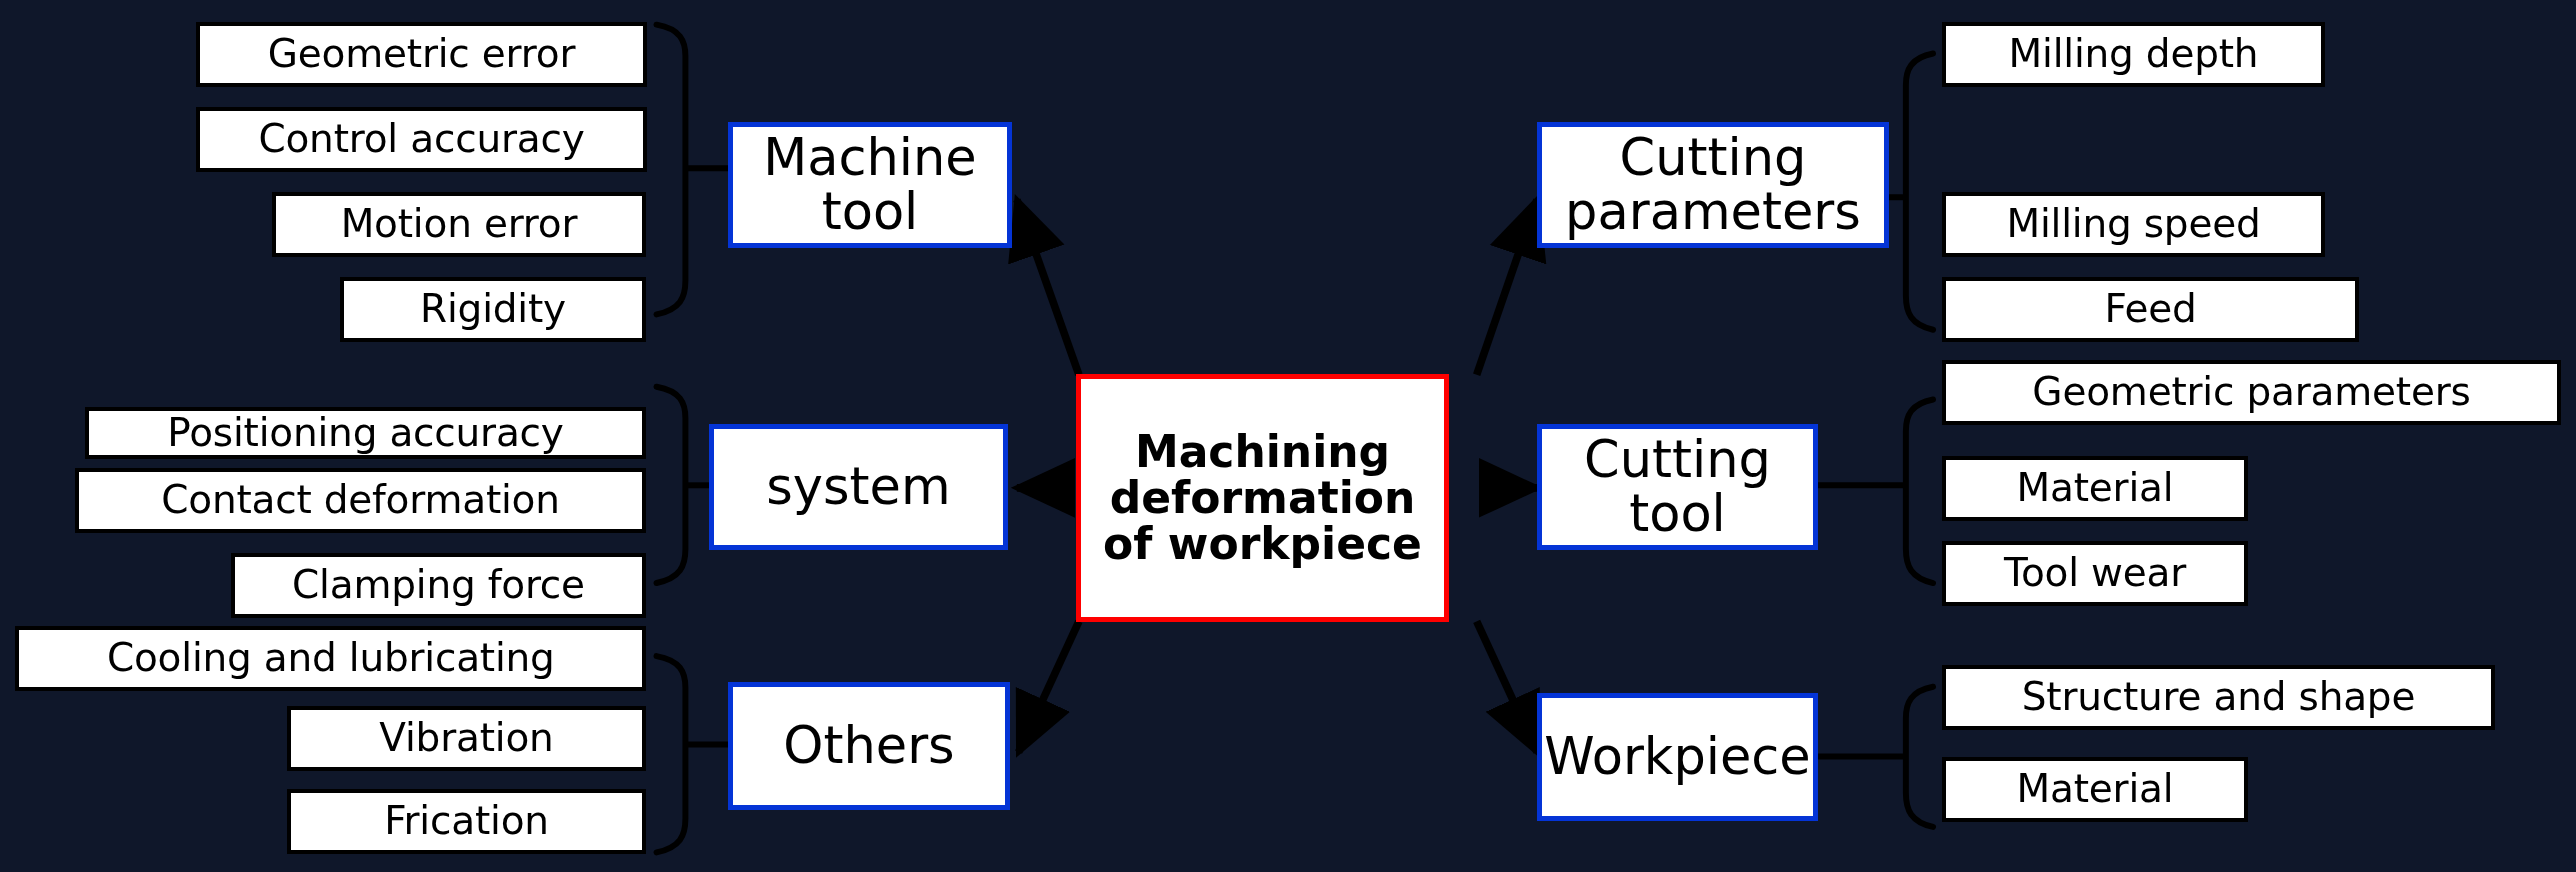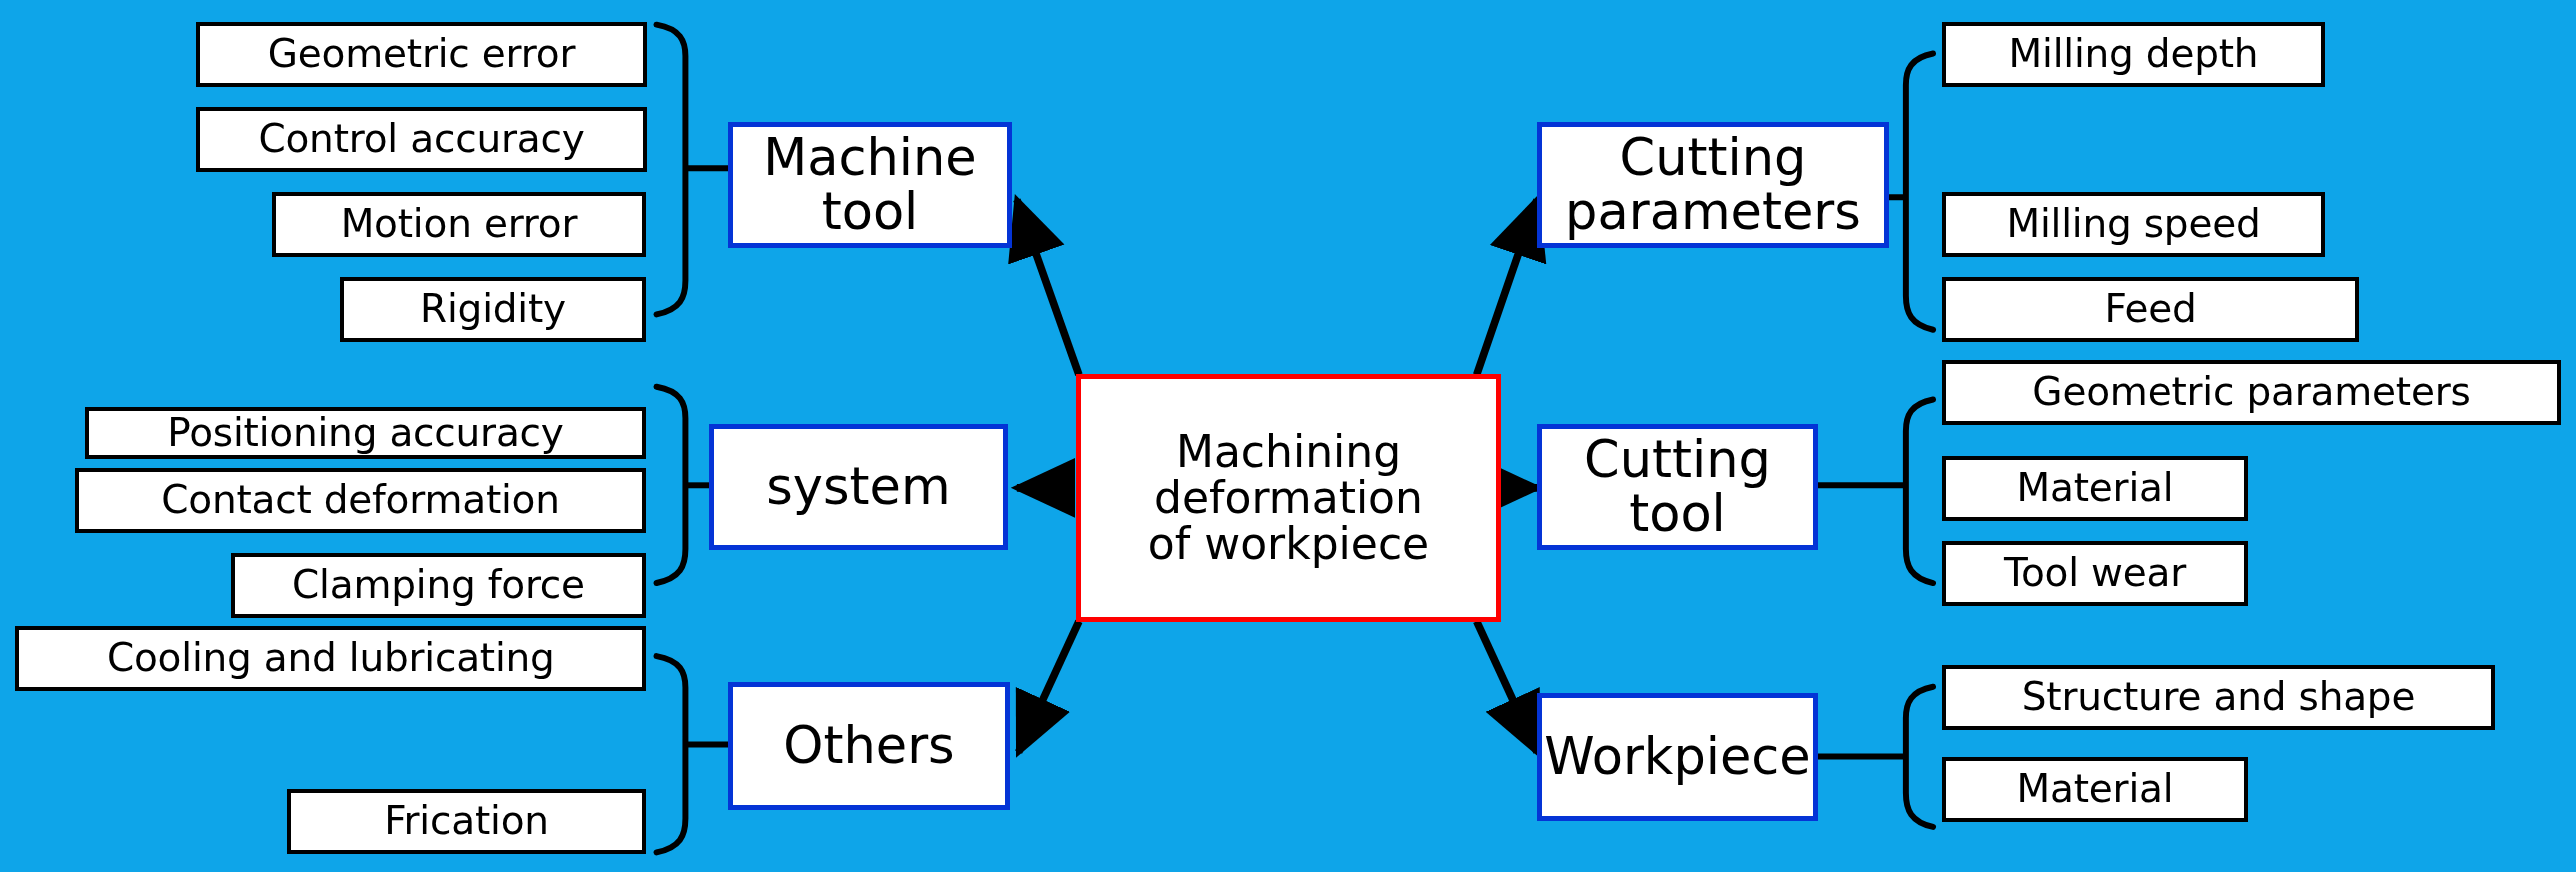--- a/index.html
+++ b/index.html
@@ -1,18 +1,18 @@
 <!DOCTYPE html>
 <html style="font-size:13.6px"><head>
 <meta charset="utf-8">
 <style>
   html,body{margin:0;padding:0;background:#ffffff;}
   body{width:2576px;height:872px;overflow:hidden;
        font-family:"DejaVu Sans","Liberation Sans",sans-serif;}
-  #stage{position:relative;width:2576px;height:872px;background:#0ea5e9;}
+  #stage{position:relative;width:2576px;height:872px;background:#0f172a;}
   svg#wires{position:absolute;left:0;top:0;width:2576px;height:872px;pointer-events:none;}
   .node{position:absolute;box-sizing:border-box;display:flex;align-items:center;
         justify-content:center;background:#ffffff;text-align:center;color:#000;
         line-height:1.05;}
   .leaf{border:4.3px solid #000;font-size:39px;letter-spacing:-0.2px;}
   .branch{border:5.1px solid #0434d6;font-size:51px;}
   .root{border:5.1px solid #ff0000;font-size:44px;flex-direction:column;}
   .root span{display:block;}
 </style>
 </head>
@@ -83,36 +83,39 @@
   <div class="node leaf" style="left:75px;top:468px;width:571px;height:65px;">
     <span>Contact deformation</span>
   </div>
   <div class="node leaf" style="left:231px;top:553px;width:415px;height:65px;">
     <span>Clamping force</span>
   </div>
 
   <div class="node leaf" style="left:15.3px;top:626px;width:631px;height:65px;">
     <span>Cooling and lubricating</span>
   </div>
+  <div class="node leaf" style="left:287px;top:706px;width:359px;height:65px;">
+    <span>Vibration</span>
+  </div>
   <div class="node leaf" style="left:287px;top:789px;width:359px;height:65px;">
     <span>Frication</span>
   </div>
 
   <div class="node branch" style="left:728px;top:122px;width:284px;height:126px;flex-direction:column;">
     <span>Machine</span>
     <span>tool</span>
   </div>
   <div class="node branch" style="left:709px;top:424px;width:299px;height:126px;flex-direction:column;">
     <span>system</span>
   </div>
   <div class="node branch" style="left:728px;top:682px;width:282px;height:128px;">
     <span>Others</span>
   </div>
 
-  <div class="node root" style="left:1076px;top:374px;width:425px;height:248px;">
+  <div class="node root" style="left:1076px;top:374px;width:373px;height:248px;font-weight:bold;">
     <span>Machining</span>
     <span>deformation</span>
     <span>of workpiece</span>
   </div>
 
   <div class="node branch" style="left:1537px;top:122px;width:352px;height:126px;flex-direction:column;">
     <span>Cutting</span>
     <span>parameters</span>
   </div>
   <div class="node branch" style="left:1537px;top:424px;width:281px;height:126px;flex-direction:column;">

